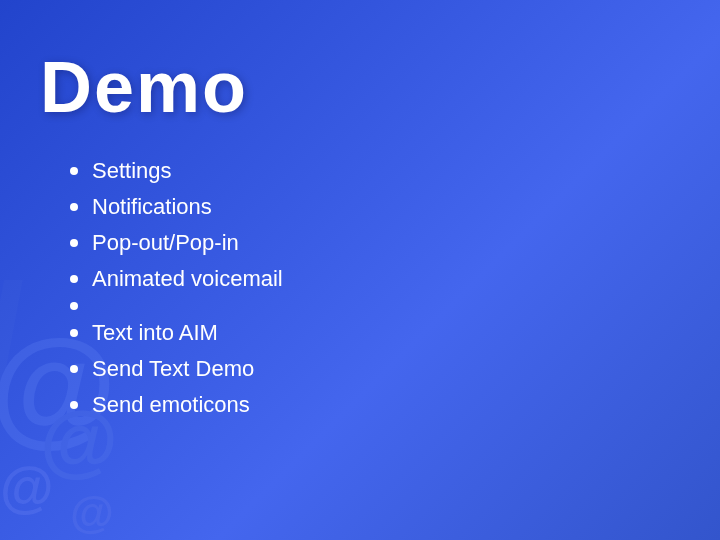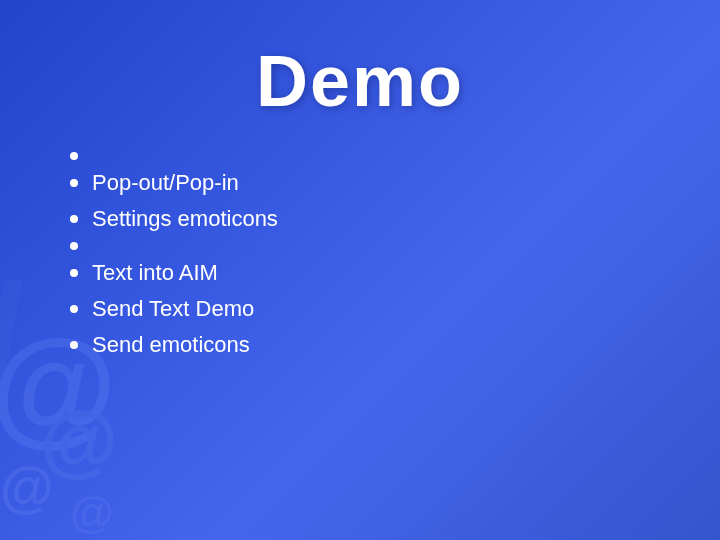--- a/index.html
+++ b/index.html
@@ -78,26 +78,26 @@
     .watermark-slash {
       font-size: 160px;
       top: -20px;
       left: -20px;
       color: #5577dd;
       opacity: 0.5;
     }
 
     .title {
       width: 100%;
-      text-align: center;
+      text-align: left;
       font-size: 72px;
       font-weight: bold;
       color: #ffffff;
       margin-bottom: 30px;
-      margin-top: 20px;
+      margin-top: 26px;
       text-shadow: 2px 2px 8px rgba(0,0,50,0.3);
       letter-spacing: 2px;
     }
 
     .bullet-list {
       list-style: none;
       padding-left: 30px;
       z-index: 1;
     }
 
@@ -130,28 +130,33 @@
     <span class="watermark-text watermark-at2">@</span>
     <span class="watermark-text watermark-at3">@</span>
     <span class="watermark-text watermark-at4">@</span>
   </div>
 
   <h1 class="title">Demo</h1>
 
   <ul class="bullet-list">
   <li>
         <span class="bullet-dot"></span>
+        <span>Settings</span>
+      </li>
+      <li>
+        <span class="bullet-dot"></span>
+        <span>Notifications</span>
       </li>
       <li>
         <span class="bullet-dot"></span>
         <span>Pop-out/Pop-in</span>
       </li>
       <li>
         <span class="bullet-dot"></span>
-        <span>Settings emoticons</span>
+        <span>Animated voicemail</span>
       </li>
       <li>
         <span class="bullet-dot"></span>
       </li>
       <li>
         <span class="bullet-dot"></span>
         <span>Text into AIM</span>
       </li>
       <li>
         <span class="bullet-dot"></span>

